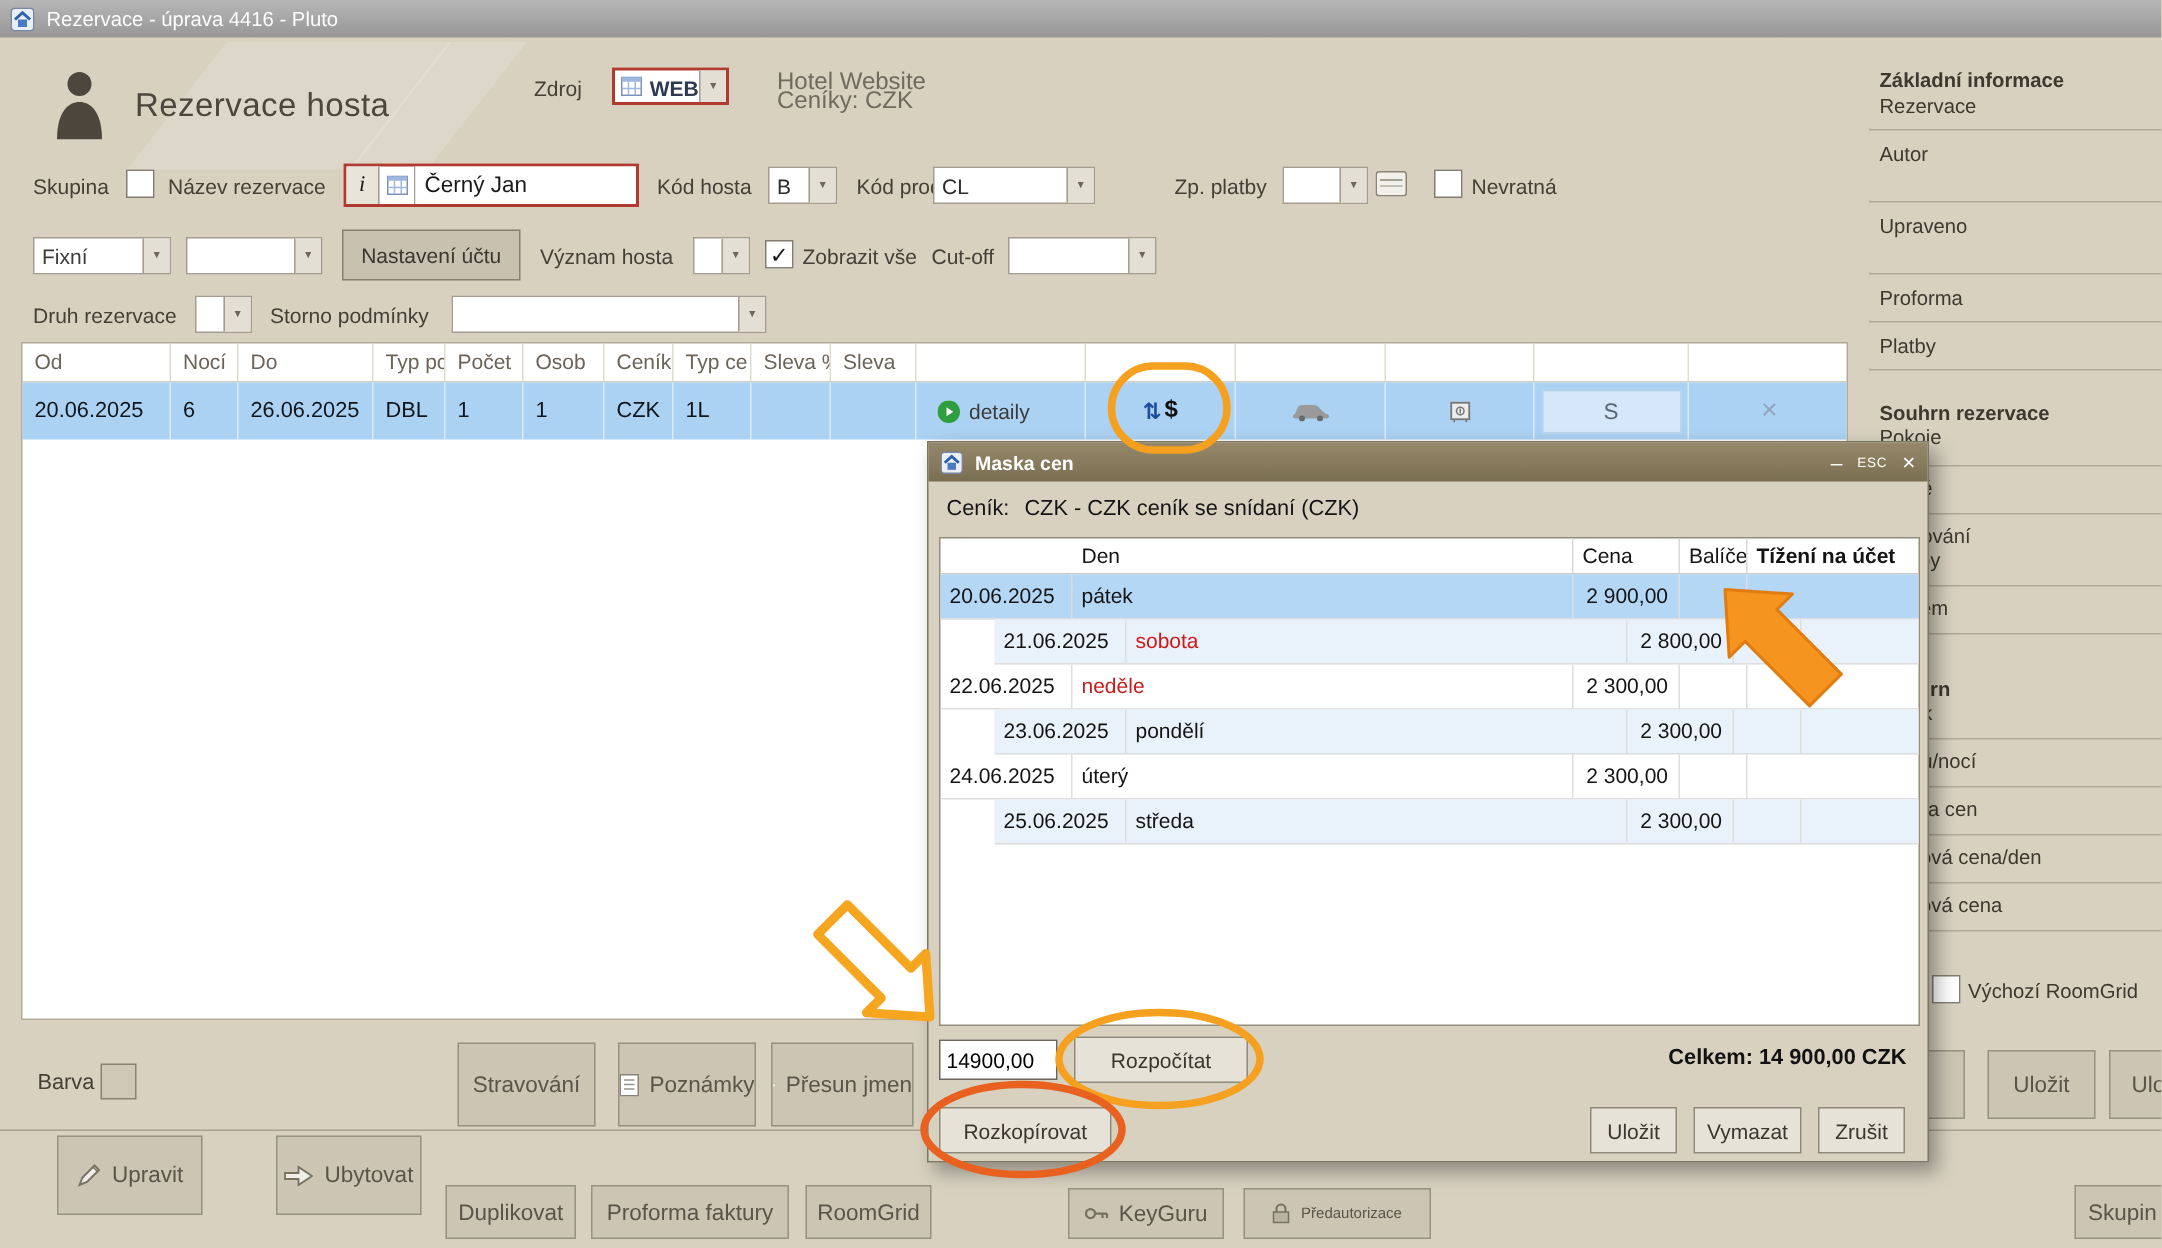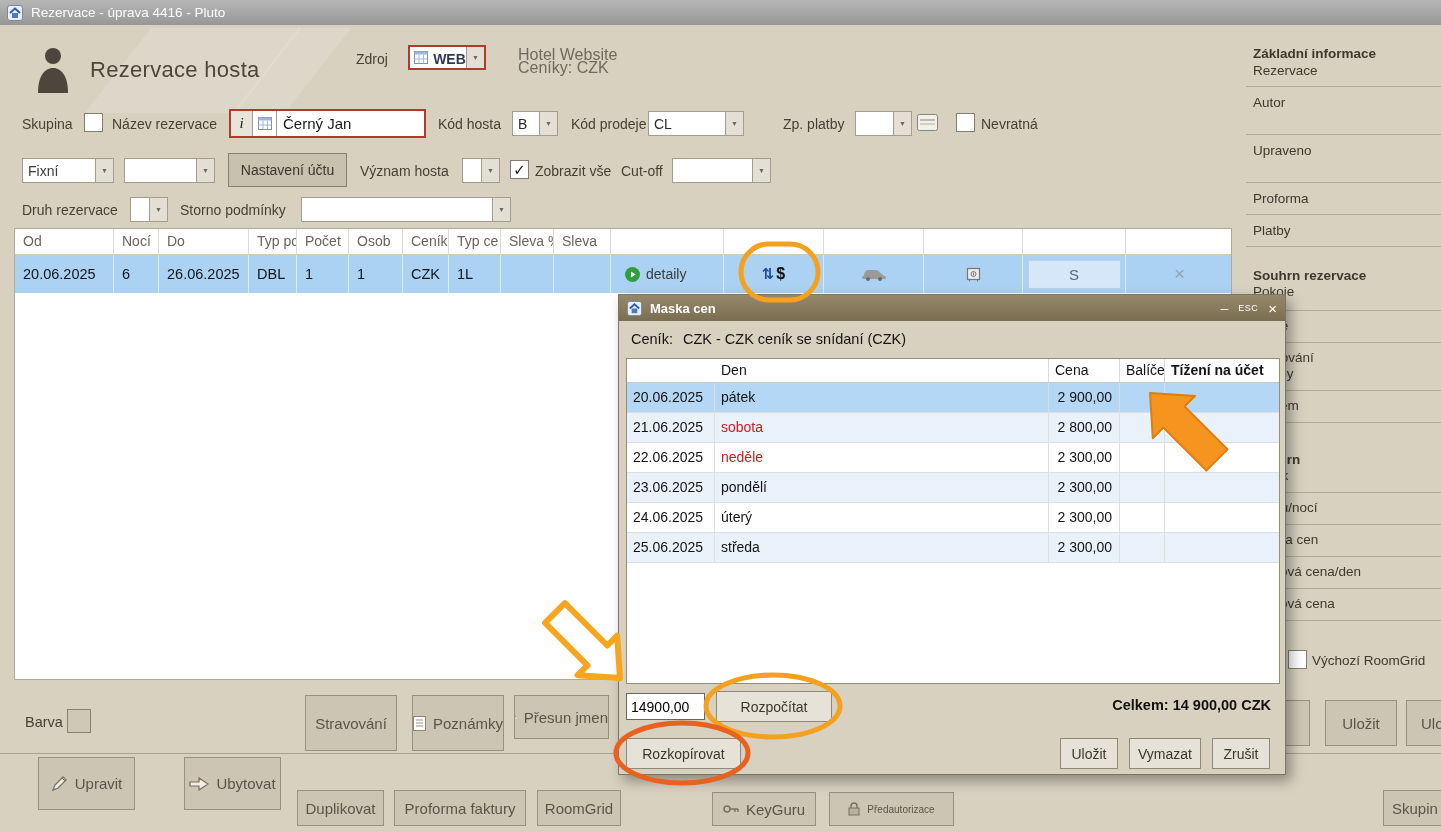--- a/index.html
+++ b/index.html
@@ -48,21 +48,21 @@
   .mwin{margin-left:auto;display:flex;align-items:center;gap:10px;}
   .mtbl{left:7px;top:63px;width:654px;height:326px;background:#fff;border:1px solid #938d7e;box-sizing:border-box;}
   .mthead{display:flex;height:23px;border-bottom:1px solid #c9c9c9;}
   .mth{font-size:14px;color:#141414;padding:3px 0 0 6px;border-right:1px solid #dadada;box-sizing:border-box;
        white-space:nowrap;overflow:hidden;flex:none;}
   .mrow{display:flex;height:29px;border-bottom:1px solid #dedede;}
   .mc{font-size:14px;color:#141414;padding:6px 0 0 6px;border-right:1px solid #dedede;box-sizing:border-box;
       white-space:nowrap;overflow:hidden;flex:none;}
   .num{text-align:right;padding-right:7px;padding-left:0;}
   .sel{background:#b3d7f5;}
-  .alt{background:#e9f2fb;}
+  .alt{background:#e9f2fb;margin-left:36px;}
   .wk{color:#cc1a1a;}
   .bold{font-weight:bold;}
   
   .sbi{font-size:13.5px;color:#3e382e;white-space:nowrap;}
   .sbd{border-top:1px solid #b1a996;width:195px;height:0;}
   .overlay{left:0;top:0;z-index:50;pointer-events:none;}
 </style>
 </head>
 <body>
 
@@ -116,21 +116,21 @@
       </svg>
     </span>
     <input class="txt" style="flex: 1 1 0%; font-size: 15px; color: rgb(26, 26, 26); padding-left: 6px; min-width: 0px;" value="Černý Jan">
   </div>
   <div class="abs lbl" style="left:438px;top:116px;">Kód hosta</div>
   <div class="abs dd" style="left:512px;top:111px;width:46px;height:25px;">
     <span class="ddtxt">B</span>
     <span class="ddbtn">▼</span>
   </div>
   <div class="abs lbl" style="left:571px;top:116px;">Kód prodeje</div>
-  <div class="abs dd" style="left:648px;top:111px;width:96px;height:25px;">
+  <div class="abs dd" style="left:622px;top:111px;width:108px;height:25px;">
     <span class="ddtxt">CL</span>
     <span class="ddbtn">▼</span>
   </div>
   <div class="abs lbl" style="left:783px;top:116px;">Zp. platby</div>
   <div class="abs dd" style="left:855px;top:111px;width:57px;height:25px;">
     <span class="ddtxt"></span>
     <span class="ddbtn">▼</span>
   </div>
   <svg class="abs" style="left:917px;top:114px;" width="21" height="17" viewBox="0 0 21 17">
     <rect x="0.5" y="0.5" width="20" height="16" rx="2" fill="#f2f0ea" stroke="#8a8478"></rect>
@@ -249,21 +249,21 @@
   </div>
   <div class="abs bigbtn" style="left:412px;top:695px;width:92px;height:56px;">
     <svg width="13" height="15" viewBox="0 0 13 15">
       <rect x="0.5" y="0.5" width="12" height="14" fill="#fdfdfd" stroke="#8a8478"></rect>
       <line x1="3" y1="4" x2="10" y2="4" stroke="#9a9488"></line>
         <line x1="3" y1="7" x2="10" y2="7" stroke="#9a9488"></line>
         <line x1="3" y1="10" x2="10" y2="10" stroke="#9a9488"></line>
     </svg>
     <span>Poznámky</span>
   </div>
-  <div class="abs bigbtn" style="left:514px;top:695px;width:95px;height:44px;">
+  <div class="abs bigbtn" style="left:514px;top:695px;width:95px;height:56px;">
     <svg width="13" height="15" viewBox="0 0 13 15">
       <rect x="0.5" y="0.5" width="12" height="14" fill="#fdfdfd" stroke="#8a8478"></rect>
       <line x1="3" y1="4" x2="10" y2="4" stroke="#9a9488"></line>
         <line x1="3" y1="7" x2="10" y2="7" stroke="#9a9488"></line>
     </svg>
     <span>Přesun jmen</span>
   </div>
 
   <div class="abs bigbtn" style="left:38px;top:757px;width:97px;height:53px;">
     <svg width="17" height="17" viewBox="0 0 17 17">

